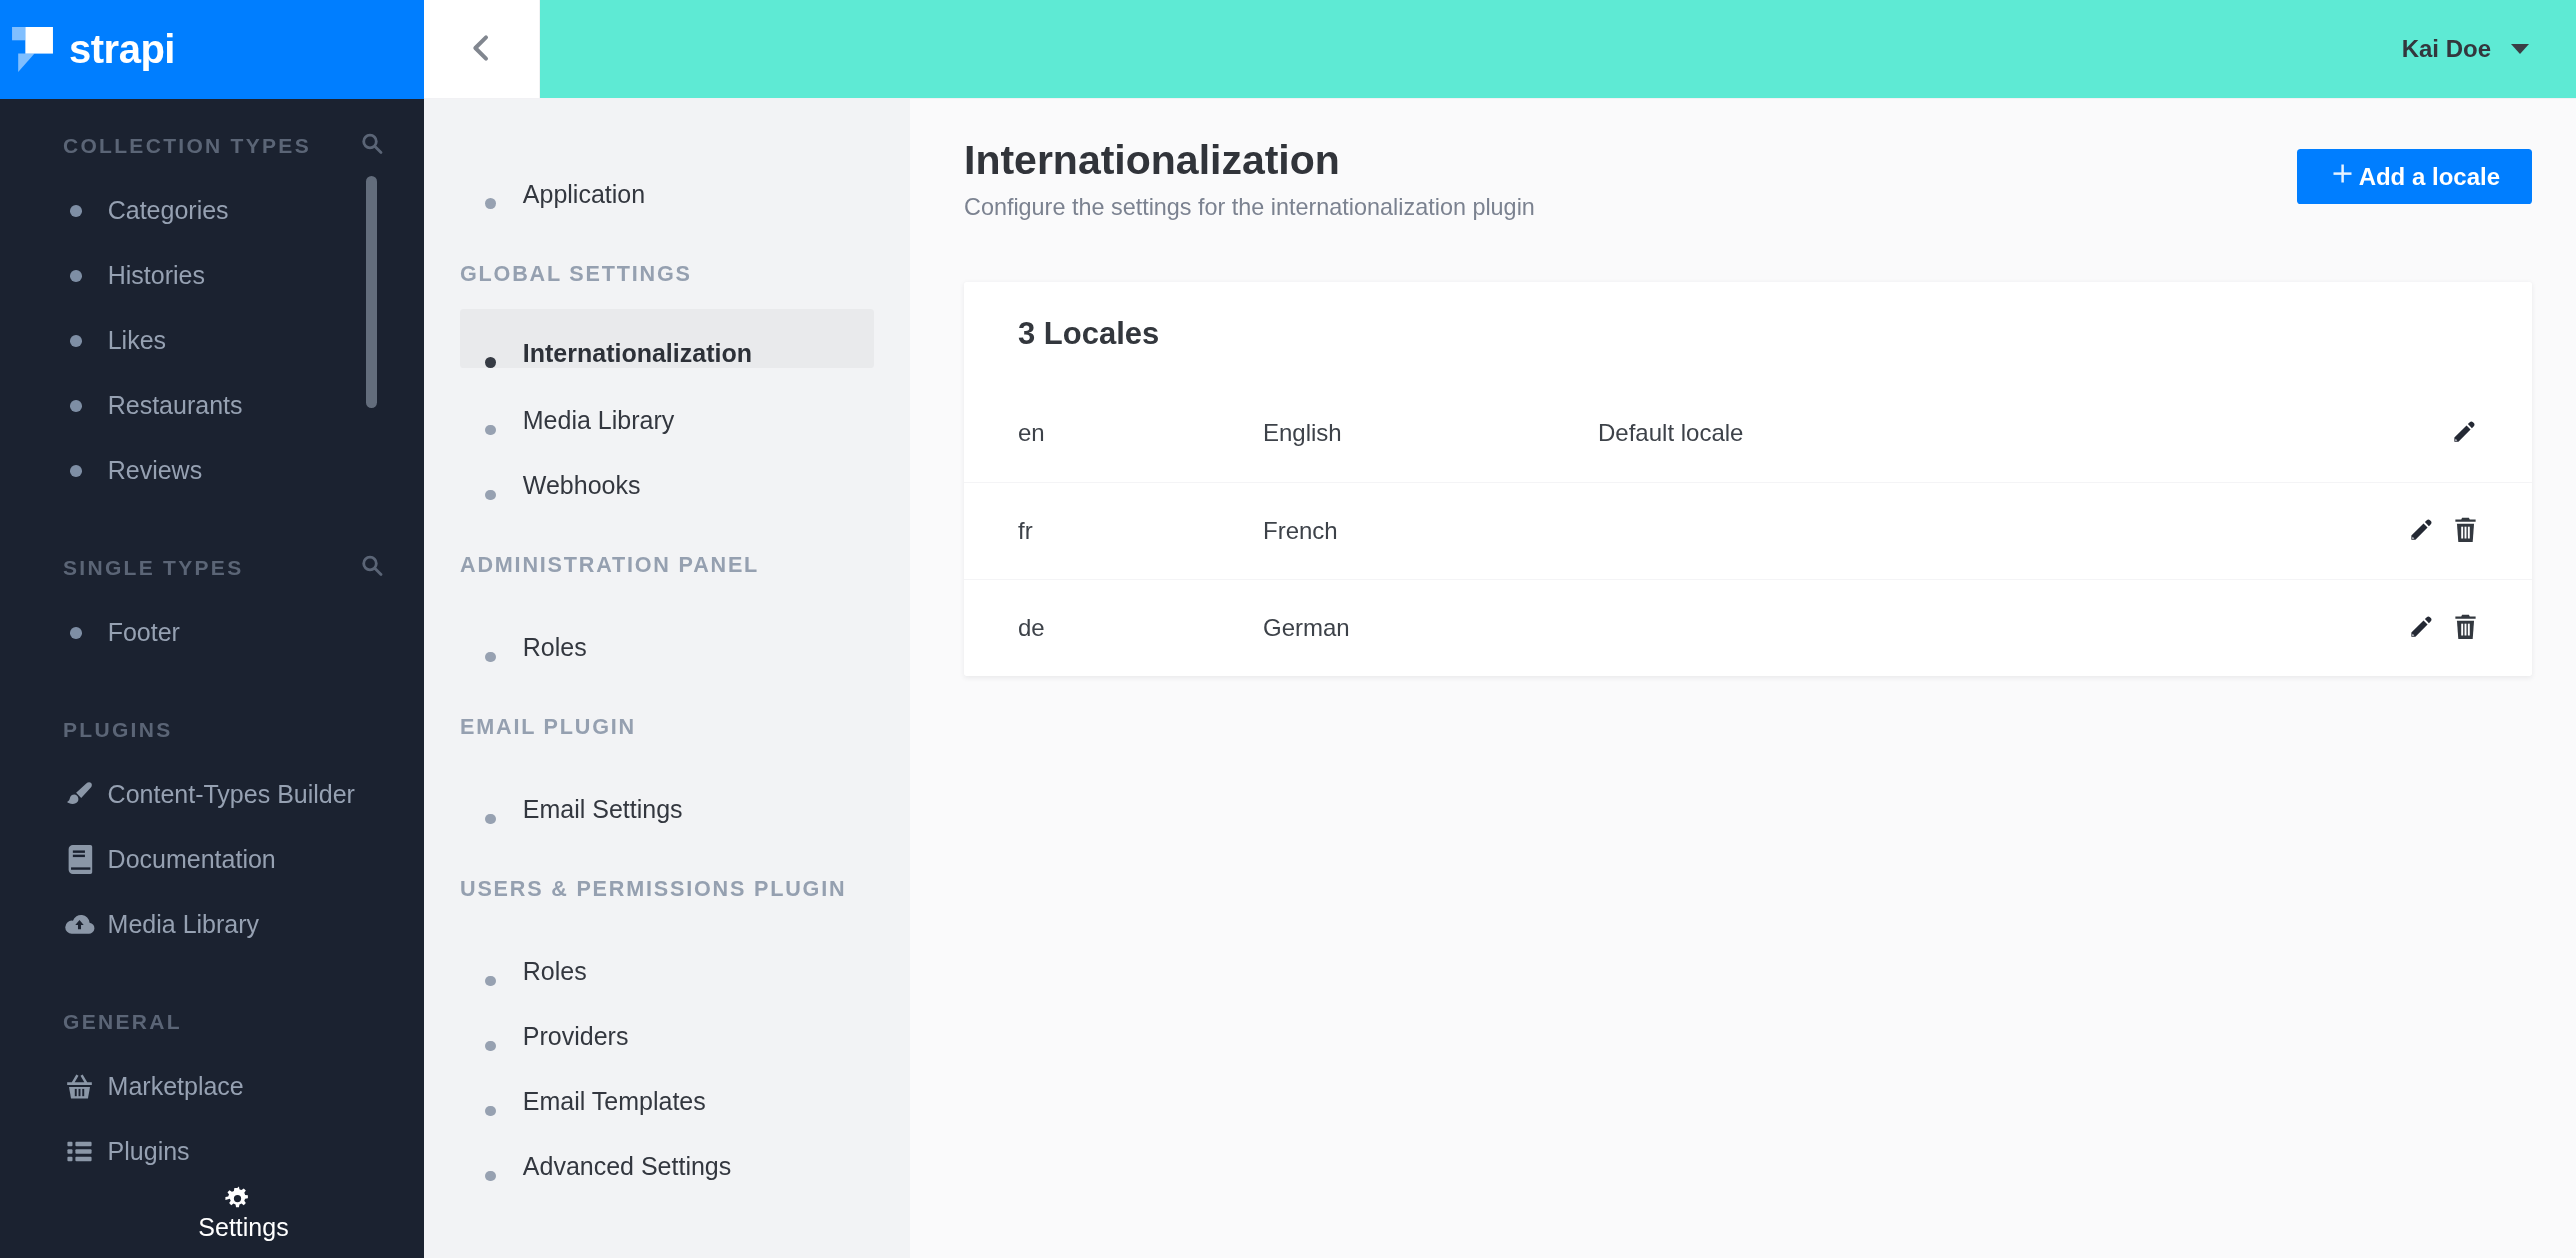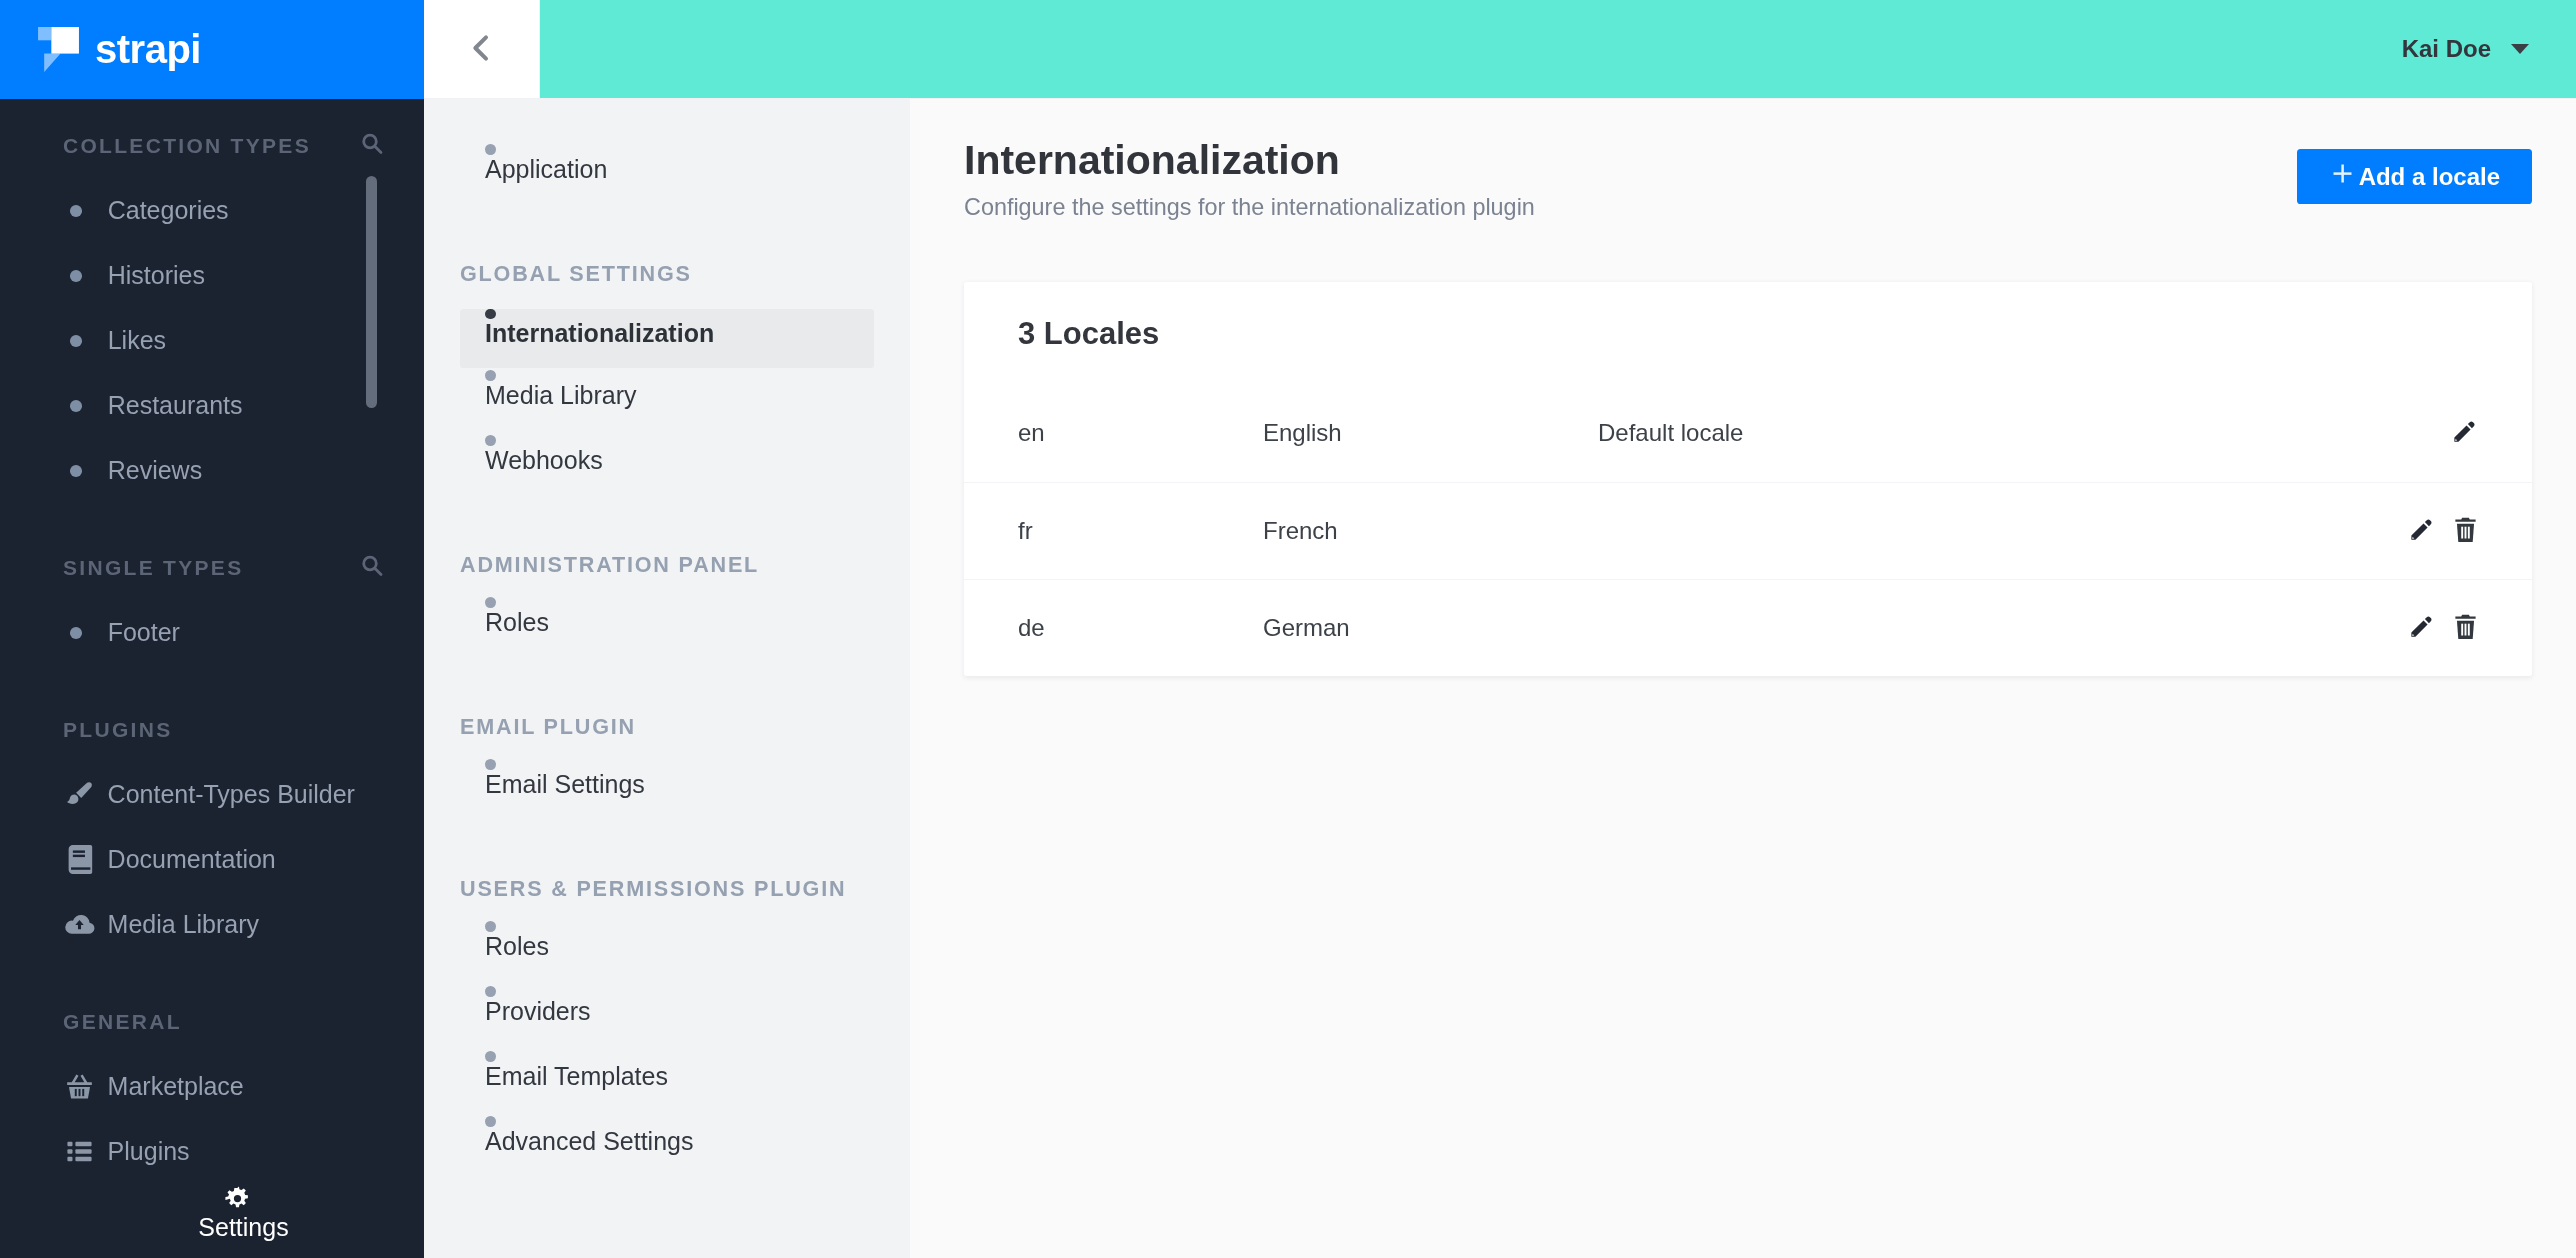--- a/index.html
+++ b/index.html
@@ -2,21 +2,21 @@
 <html style="font-size:14.4px"><head>
 <meta charset="utf-8">
 <style>
   * { box-sizing: border-box; margin: 0; padding: 0; }
   html, body { width: 2576px; height: 1259px; overflow: hidden; }
   body { font-family: "Liberation Sans", sans-serif; background: #fafafb; }
   .app { display: flex; width: 2576px; height: 1259px; }
 
   
   .sidebar { position: relative; width: 424px; flex: 0 0 424px; background: #1b2230; height: 100%; }
-  .logo { height: 99px; background: #007eff; display: flex; align-items: center; padding-left: 38px; gap: 16px; cursor: pointer; }
+  .logo { height: 99px; background: #007eff; display: flex; align-items: center; padding-left: 12px; gap: 16px; cursor: pointer; }
   .logo-word { color: #fff; font-weight: bold; font-size: 40px; letter-spacing: -0.5px; }
   .side-nav { padding-top: 14.4px; padding-left: 36px; }
   .nav-section { margin-top: 0; }
   .nav-section + .nav-section { margin-top: 32px; }
   .section-head { position: relative; height: 65px; display: flex; align-items: center; padding-left: 27px; color: #5b6576; font-size: 21px; font-weight: bold; letter-spacing: 2.3px; }
   .section-head .search { position: absolute; right: 40px; top: 50%; transform: translateY(-50%); cursor: pointer; }
   .side-item { height: 65px; display: flex; align-items: center; padding-left: 34px; color: #96a1b2; font-size: 25px; cursor: pointer; }
   .side-item .dot { width: 11.7px; height: 11.7px; border-radius: 50%; background: #7e8ea4; margin-right: 26px; flex: 0 0 11.7px; }
   .side-item.icon-item { padding-left: 27px; }
   .side-item .ic { width: 32px; margin-right: 12.6px; display: flex; justify-content: center; align-items: center; }
@@ -28,21 +28,21 @@
   .topbar { height: 99px; flex: 0 0 99px; background: #5eead4; border-bottom: 0.9px solid #f1f1f4; display: flex; align-items: center; }
   .back-btn { width: 116px; height: 100%; background: #fff; border: none; border-right: 0.9px solid #f2f3f4; display: flex; align-items: center; justify-content: center; cursor: pointer; }
   .user-menu { margin-left: auto; display: flex; align-items: center; gap: 20px; padding-right: 47px; cursor: pointer; }
   .user-name { font-size: 24px; font-weight: 600; color: #33373d; }
   .caret { width: 0; height: 0; border-left: 9px solid transparent; border-right: 9px solid transparent; border-top: 10.8px solid #3a3e45; }
 
   .content-row { flex: 1; display: flex; min-height: 0; }
 
   
   .settings-nav { width: 486px; flex: 0 0 486px; background: #f2f3f5; padding: 45px 36px 0; overflow: hidden; }
-  .sub-item { height: 65px; display: flex; align-items: flex-start; padding-left: 25px; font-size: 25px; color: #33373f; cursor: pointer; border-radius: 3.6px; flex-direction: column; }
+  .sub-item { height: 65px; display: flex; align-items: flex-end; padding-left: 25px; font-size: 25px; color: #33373f; cursor: pointer; border-radius: 3.6px; }
   .sub-item .dot { width: 10.8px; height: 10.8px; border-radius: 50%; background: #97a1b1; margin-right: 27px; flex: 0 0 10.8px; }
   .sub-item.active { background: #e9eaec; font-weight: 600; color: #2d3138; height: 59px; margin: 2.7px 0; }
   .sub-item.active .dot { background: #363b44; }
   .sub-section { margin-top: 32px; }
   .sub-head { height: 65px; display: flex; align-items: center; color: #95a0b0; font-size: 21.6px; font-weight: bold; letter-spacing: 1.8px; }
 
   
   .main { flex: 1; background: #fafafb; padding: 36px 44px 0 54px; overflow: hidden; }
   .page-header { display: flex; justify-content: space-between; align-items: flex-start; }
   .page-title { font-size: 41px; font-weight: 600; color: #31343a; line-height: 50px; }

